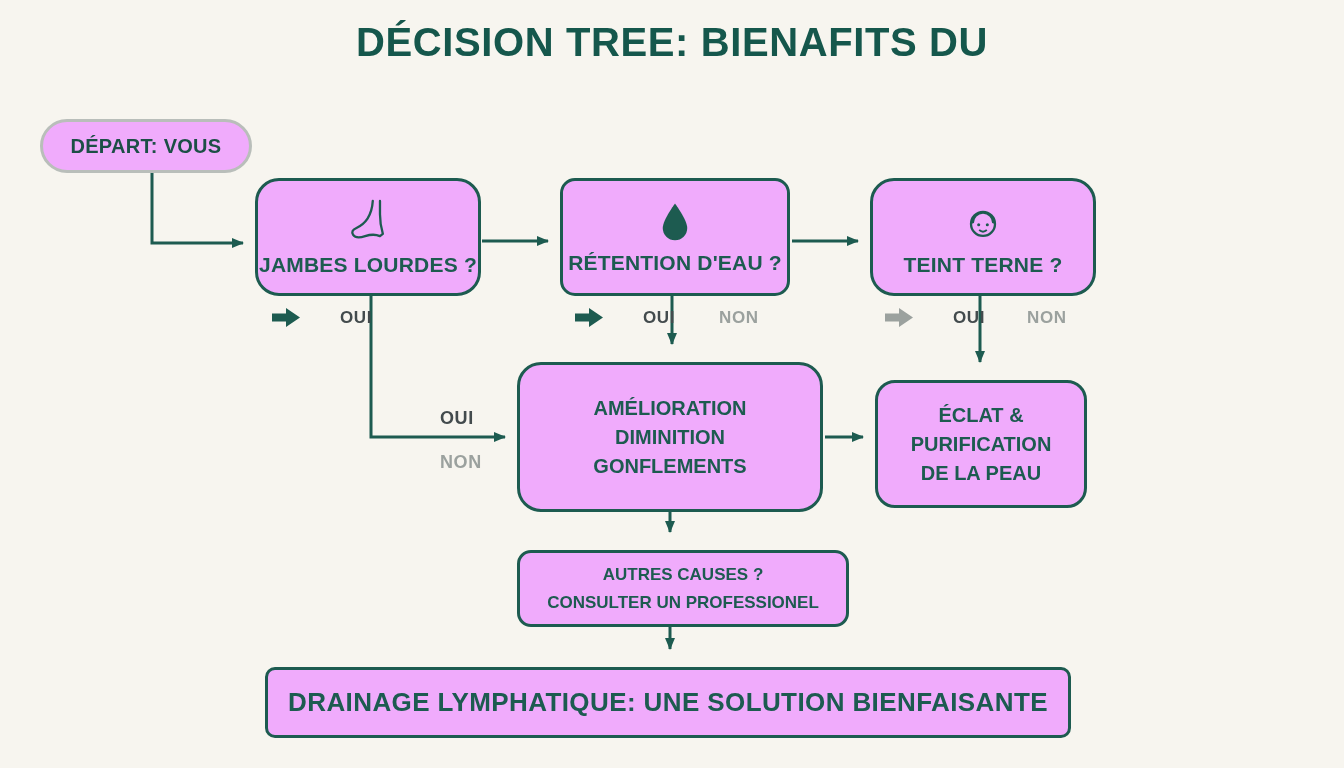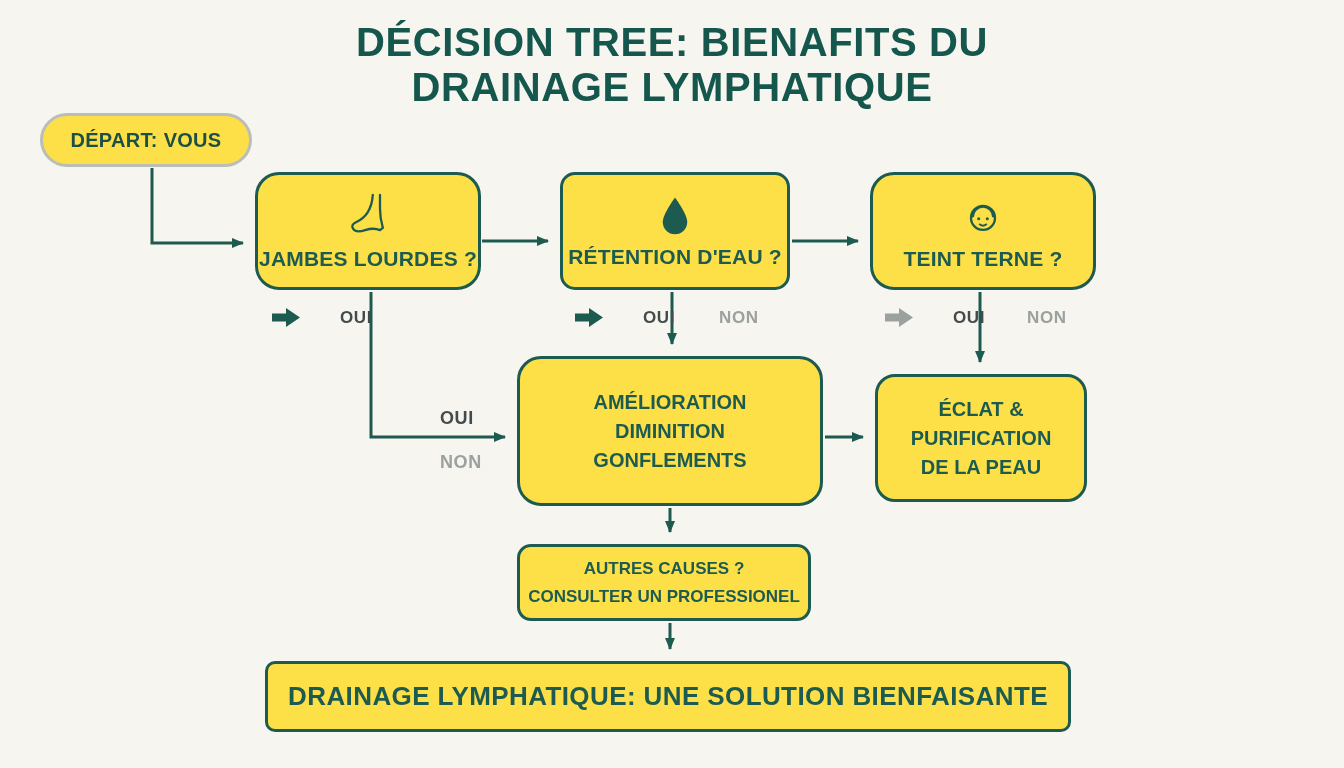--- a/index.html
+++ b/index.html
@@ -2,44 +2,43 @@
 <html><head>
 <meta charset="utf-8">
 <style>
   html,body{margin:0;padding:0;}
   body{background:#e9e7e1;font-family:"Liberation Sans","DejaVu Sans",sans-serif;}
   #canvas{position:relative;width:1344px;height:768px;background:#f7f5ef;overflow:hidden;margin:0 auto;}
 
   .title{position:absolute;left:0;top:20px;width:100%;text-align:center;color:#15574c;
          font-weight:700;font-size:40px;line-height:1.13;letter-spacing:.6px;}
 
-  .node{position:absolute;border:3px solid #1d5b50;border-radius:24px;background:#fde047;
+  .node{position:absolute;border:3px solid #1d5b50;border-radius:24px;background:#f0abfc;
         display:flex;flex-direction:column;align-items:center;justify-content:center;
-        color:#1d5b50;font-weight:700;text-align:center;box-sizing:border-box;}
+        color:#1d5b50;font-weight:700;text-align:center;box-sizing:border-box;margin-top:6px;}
   .start{border-color:#b9beba;border-radius:28px;font-size:20px;color:#1c4f46;letter-spacing:.3px;}
   .qlabel{font-size:21px;letter-spacing:.2px;margin-top:5px;}
   .multiline{font-size:20px;line-height:1.45;}
   .small-lines{font-size:17px;line-height:1.6;border-radius:14px;}
   .conclusion{font-size:26px;letter-spacing:.4px;border-radius:10px;}
 
   svg.overlay{position:absolute;left:0;top:0;pointer-events:none;}
 
   .edge-label{position:absolute;font-weight:700;font-size:17px;letter-spacing:.6px;margin-left:27px;}
   .lbl-dark{color:#434b4d;}
   .lbl-gray{color:#9ba19e;}
   .block-arrow{position:absolute;line-height:0;}
 </style>
 </head>
 <body>
 
 <div id="canvas">
 
   <div class="title">
     <div>DÉCISION TREE: BIENAFITS DU</div>
-    <div>DRAINAGE LYMPHATIQUE</div>
   </div>
 
   <svg class="overlay" width="1344" height="768" aria-hidden="true">
     <defs>
       <marker id="ah" markerUnits="userSpaceOnUse" markerWidth="14" markerHeight="12" refX="11" refY="5" orient="auto">
         <path d="M0,0 L12,5 L0,10 Z" fill="#1d5b50"></path>
       </marker>
     </defs>
     <g stroke="#1d5b50" stroke-width="3" fill="none">
       <path d="M152,168 V243 H243" marker-end="url(#ah)"></path>
@@ -120,21 +119,21 @@
     <div>DIMINITION</div>
     <div>GONFLEMENTS</div>
   </div>
 
   <div class="node multiline" style="left:875px;top:374px;width:212px;height:128px;border-radius:20px;">
     <div>ÉCLAT &amp;</div>
     <div>PURIFICATION</div>
     <div>DE LA PEAU</div>
   </div>
 
-  <div class="node small-lines" style="left:517px;top:544px;width:294px;height:77px;">
+  <div class="node small-lines" style="left:517px;top:544px;width:332px;height:77px;">
     <div>AUTRES CAUSES ?</div>
     <div>CONSULTER UN PROFESSIONEL</div>
   </div>
 
   <div class="node conclusion" style="left:265px;top:661px;width:806px;height:71px;text-align:center;">
     <span>DRAINAGE LYMPHATIQUE: UNE SOLUTION BIENFAISANTE</span>
   </div>
 
 </div>
 

